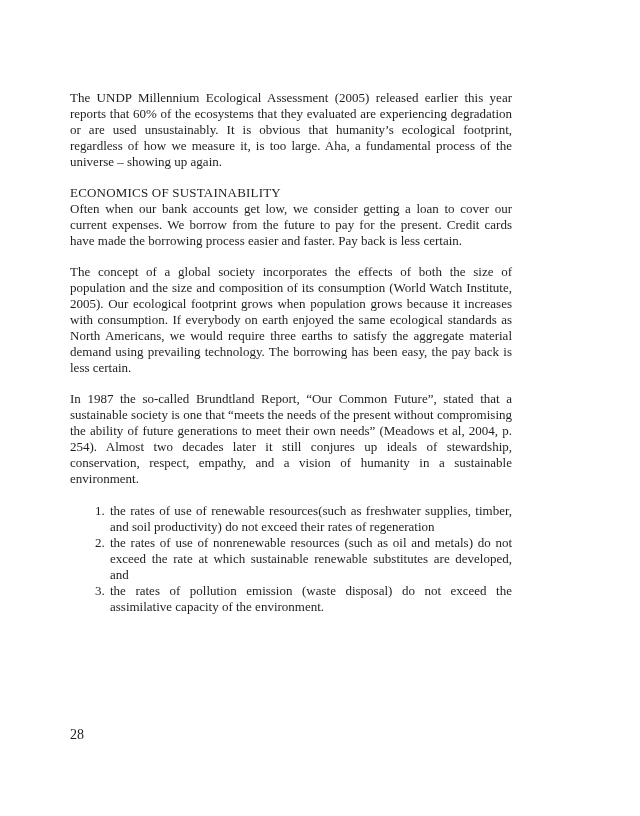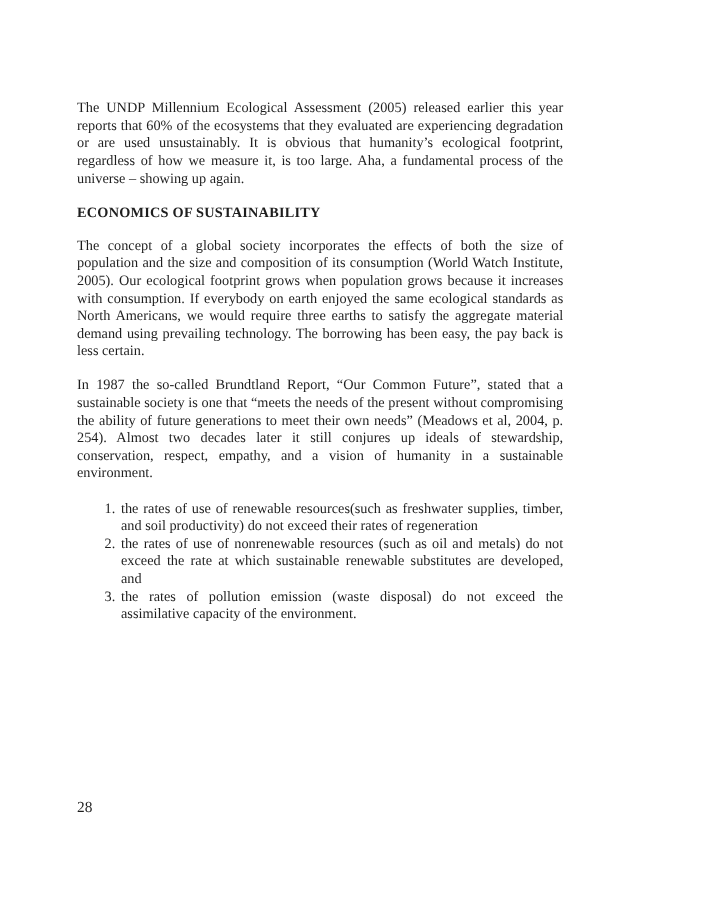--- a/index.html
+++ b/index.html
@@ -20,23 +20,23 @@
       top: 90px;
       left: 70px;
       width: 442px;
     }
     p.body-para {
       text-align: justify;
       margin: 0 0 15px 0;
     }
     h2.section-heading {
       font-size: 13px;
-      font-weight: bold;
+      font-weight: normal;
       letter-spacing: 0.2px;
-      margin: 0 0 14px 0;
+      margin: 0 0 0 0;
     }
     .quote { margin: 0 0 12px 0; }
     .quote-line {
       font-style: italic;
       margin-left: 102px;
     }
     .quote-attr {
       margin-left: 125px;
     }
     .quote-attr .cite { margin-left: 20px; }
@@ -60,20 +60,21 @@
 <body>
 
 <div class="page">
   <div class="content">
 
     <p class="body-para">The UNDP Millennium Ecological Assessment (2005) released earlier this year reports that 60% of the ecosystems that they evaluated are experiencing degradation or are used unsustainably.  It is obvious that humanity’s ecological footprint, regardless of how we measure it, is too large.  Aha, a fundamental process of the universe – showing up again.</p>
 
     <h2 class="section-heading">ECONOMICS OF SUSTAINABILITY</h2>
 
 
+    <p class="body-para">Often when our bank accounts get low, we consider getting a loan to cover our current expenses.  We borrow from the future to pay for the present.  Credit cards have made the borrowing process easier and faster.  Pay back is less certain.</p>
 
     <p class="body-para">The concept of a global society incorporates the effects of both the size of population and the size and composition of its consumption (World Watch Institute, 2005).  Our ecological footprint grows when population grows because it increases with consumption. If everybody on earth enjoyed the same ecological standards as North Americans, we would require three earths to satisfy the aggregate material demand using prevailing technology. The borrowing has been easy, the pay back is less certain.</p>
 
     <p class="body-para">In 1987 the so-called Brundtland Report, “Our Common Future”, stated that a sustainable society is one that “meets the needs of the present without compromising the ability of future generations to meet their own needs” (Meadows et al, 2004, p. 254). Almost two decades later it still conjures up ideals of stewardship, conservation, respect, empathy, and a vision of humanity in a sustainable environment.</p>
 
 
     <ol class="conditions">
       <li>the rates of use of renewable resources(such as freshwater supplies, timber, and soil productivity) do not exceed their rates of regeneration</li>
       <li>the rates of use of nonrenewable resources (such as oil and metals) do not exceed the rate at which sustainable renewable substitutes are developed, and</li>
       <li>the rates of pollution emission (waste disposal) do not exceed the assimilative capacity of the environment.</li>

